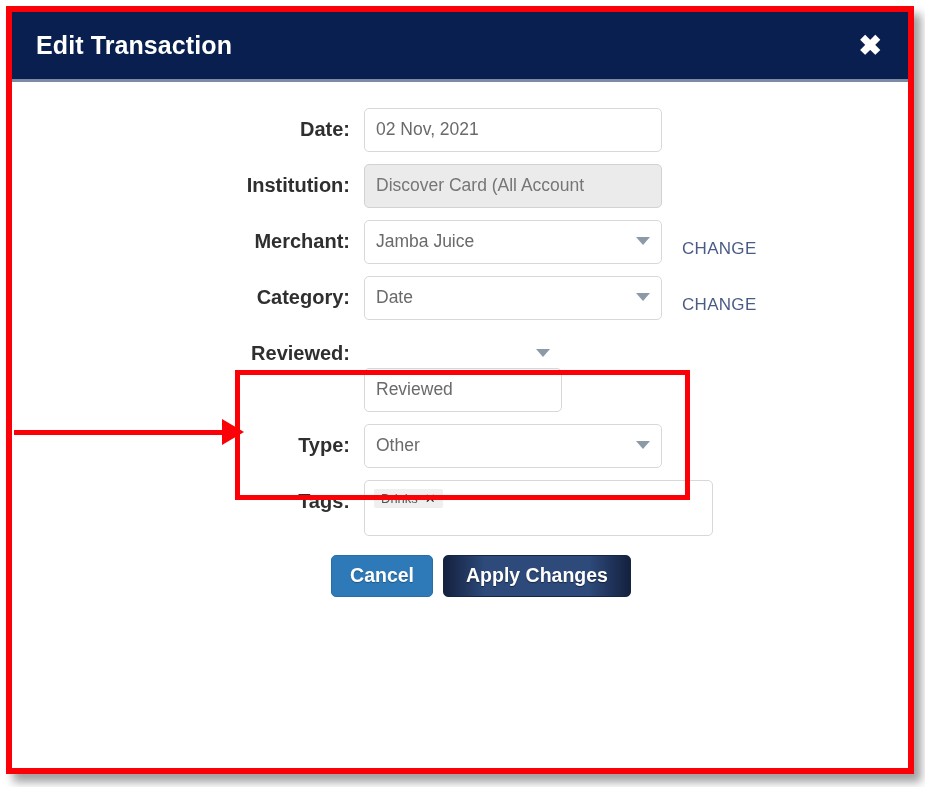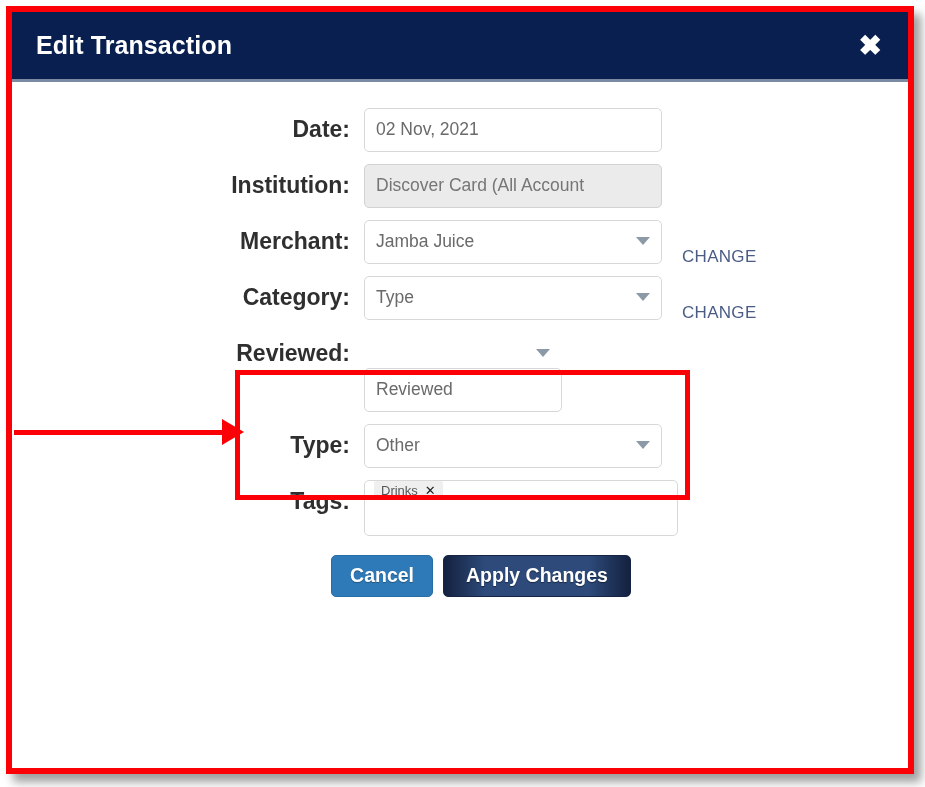--- a/index.html
+++ b/index.html
@@ -69,21 +69,21 @@
   .form-row {
     display: flex;
     align-items: flex-start;
     margin-bottom: 12px;
     position: relative;
   }
   .row-label {
     width: 352px;
     text-align: right;
     padding-right: 14px;
-    font-size: 23px;
+    font-size: 20px;
     font-weight: bold;
     color: #2f2f2f;
     line-height: 42px;
     white-space: nowrap;
   }
   .field-wrap { position: relative; }
 
   .field {
     width: 298px;
     height: 44px;
@@ -114,26 +114,26 @@
     top: 17px;
     width: 0; height: 0;
     border-left: 7px solid transparent;
     border-right: 7px solid transparent;
     border-top: 8px solid #8c9aa8;
     pointer-events: none;
   }
 
   
   .tags-box {
-    width: 314px;
+    width: 349px;
     height: 56px;
     border: 1px solid #d8d8d8;
     border-radius: 5px;
     background: #ffffff;
-    padding: 0 9px;
+    padding: 8px 9px;
   }
   .tag-chip {
     display: inline-flex;
     align-items: center;
     gap: 7px;
     background: #efefef;
     border-radius: 2px;
     padding: 2px 7px;
     font-size: 13px;
     color: #555555;
@@ -142,21 +142,21 @@
     font-size: 13px;
     font-weight: bold;
     color: #222222;
     cursor: pointer;
   }
 
   
   .change-link {
     position: absolute;
     left: 318px;
-    top: 16px;
+    top: 8px;
     line-height: 42px;
     font-size: 17px;
     color: #4a5c86;
     text-decoration: none;
     letter-spacing: .3px;
     cursor: pointer;
   }
 
   
   #button-row {
@@ -249,21 +249,21 @@
         <div class="field-wrap">
           <div class="field select">Jamba Juice</div>
           <span class="caret"></span>
           <a class="change-link">CHANGE</a>
         </div>
       </div>
 
       <div class="form-row">
         <div class="row-label">Category:</div>
         <div class="field-wrap">
-          <div class="field select">Type</div>
+          <div class="field select">Date</div>
           <span class="caret"></span>
           <a class="change-link">CHANGE</a>
         </div>
       </div>
 
       <div class="form-row">
         <div class="row-label">Reviewed:</div>
         <div class="field-wrap">
           <div class="field select narrow">Reviewed</div>
           <span class="caret"></span>

